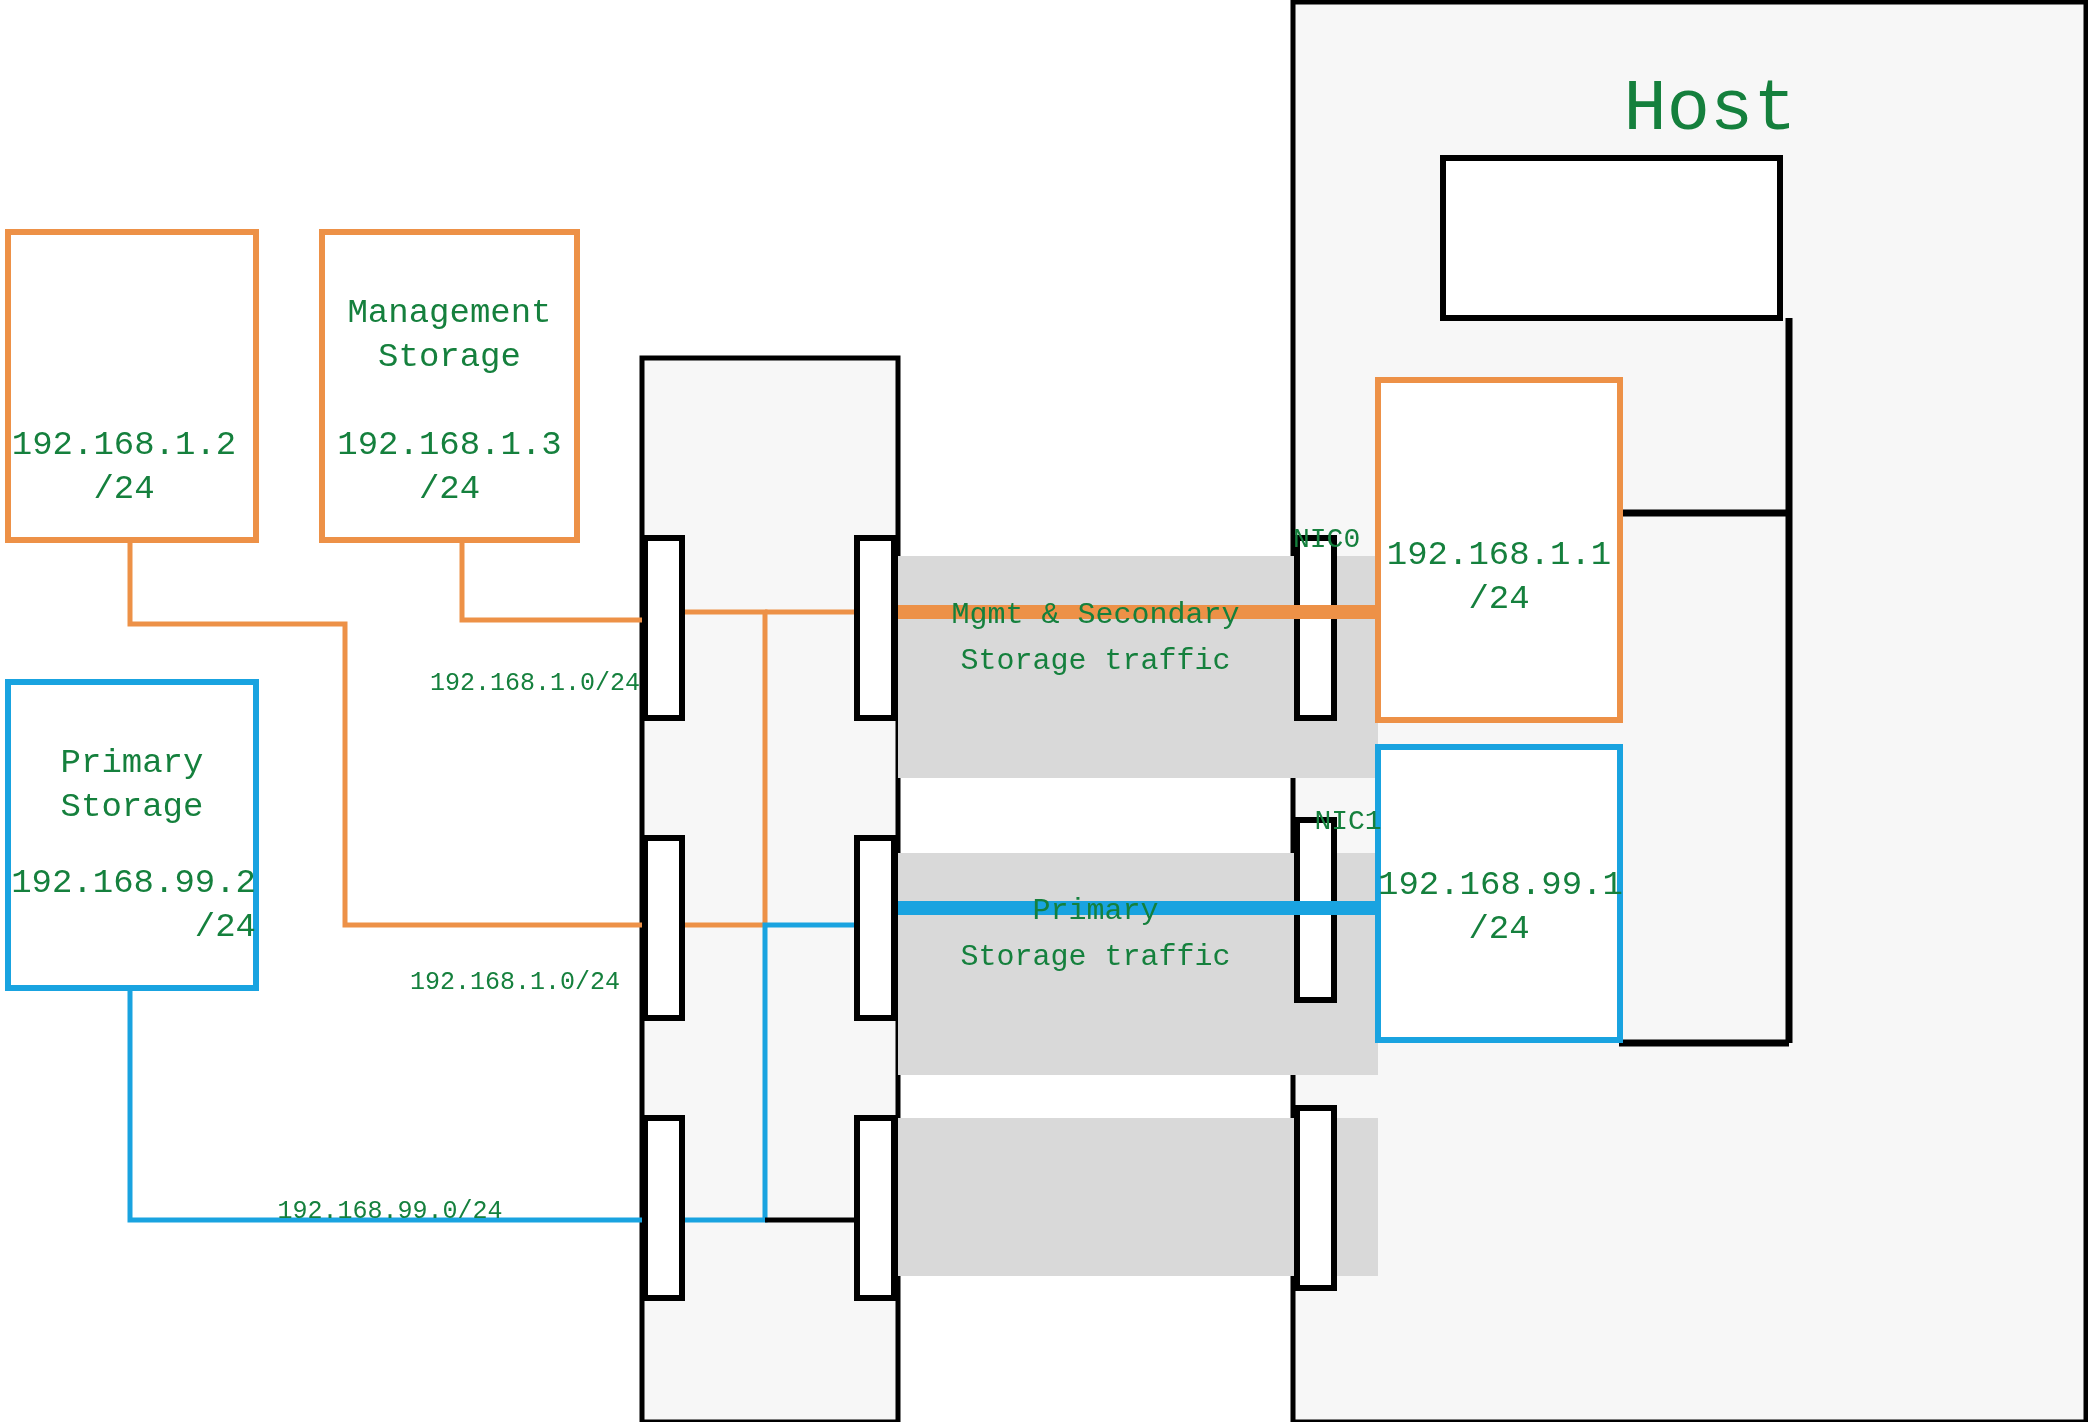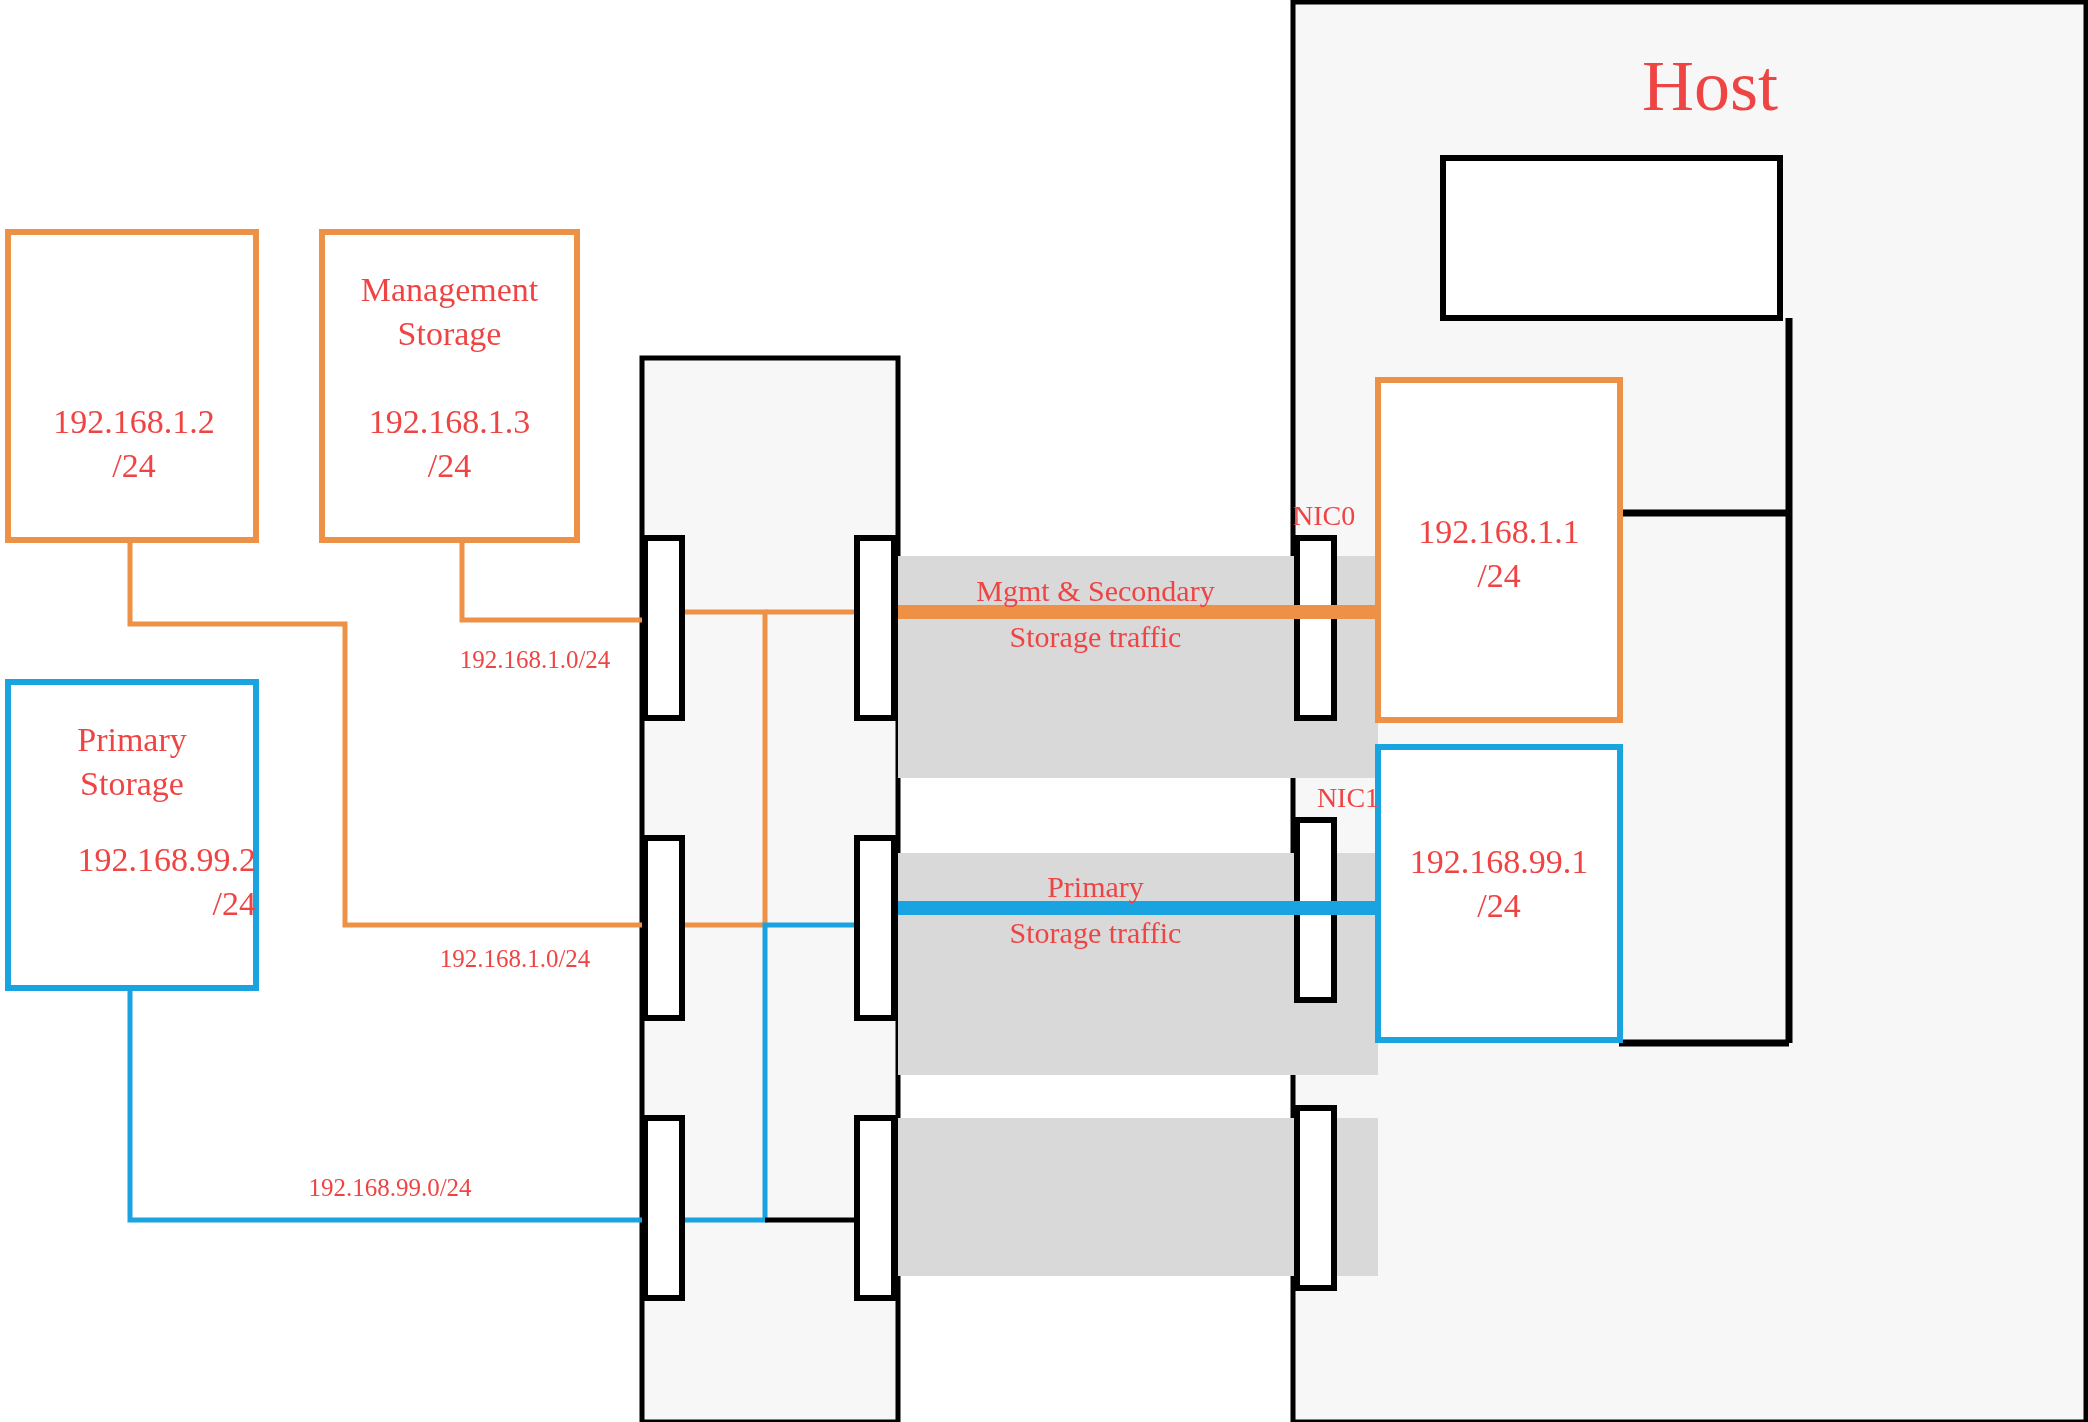--- a/index.html
+++ b/index.html
@@ -1,21 +1,21 @@
 <!DOCTYPE html>
 <html><head>
 <meta charset="utf-8">
 <style>
   html,body{margin:0;padding:0;background:#ffffff;}
   body{width:2088px;height:1422px;overflow:hidden;
        font-family:"Liberation Sans", sans-serif;}
   #stage{position:relative;width:2088px;height:1422px;background:#fff;}
   svg#diagram{position:absolute;left:0;top:0;width:2088px;height:1422px;}
-  .lbl{position:absolute;color:#ef4444;font-family:Liberation Serif, serif;
-       text-align:center;line-height:1.28;white-space:pre;}
+  .lbl{position:absolute;color:#15803d;font-family:Liberation Mono, monospace;
+       text-align:center;line-height:1.28;white-space:pre;margin-top:24px;}
   .node-title{font-size:34px;}
   .node-ip{font-size:34px;}
   .big-title{font-size:64px;}
   .mid-title{font-size:44px;}
   .net-lbl{font-size:25px;}
   .traffic-lbl{font-size:30px;}
   .nic-lbl{font-size:28px;}
 </style>
 </head>
 <body>
@@ -72,21 +72,21 @@
 
     <rect x="1378" y="380" width="242" height="340" fill="#fff" stroke="#ED9147" stroke-width="6"></rect>
 
     <rect x="1378" y="747" width="242" height="293" fill="#fff" stroke="#19A3E0" stroke-width="6"></rect>
 
     <rect x="8" y="232" width="248" height="308" fill="#fff" stroke="#ED9147" stroke-width="6"></rect>
     <rect x="322" y="232" width="255" height="308" fill="#fff" stroke="#ED9147" stroke-width="6"></rect>
     <rect x="8" y="682" width="248" height="306" fill="#fff" stroke="#19A3E0" stroke-width="6"></rect>
   </svg>
 
-  <div class="lbl node-ip" style="left:10px;top:400px;width:248px;">192.168.1.2
+  <div class="lbl node-ip" style="left:0;top:400px;width:248px;">192.168.1.2
 /24</div>
 
   <div class="lbl node-title" style="left:322px;top:268px;width:255px;">Management
 Storage</div>
   <div class="lbl node-ip" style="left:322px;top:400px;width:255px;">192.168.1.3
 /24</div>
 
   <div class="lbl node-title" style="left:8px;top:718px;width:248px;">Primary
 Storage</div>
   <div class="lbl node-ip" style="left:8px;top:838px;width:248px;text-align:right;">192.168.99.2

